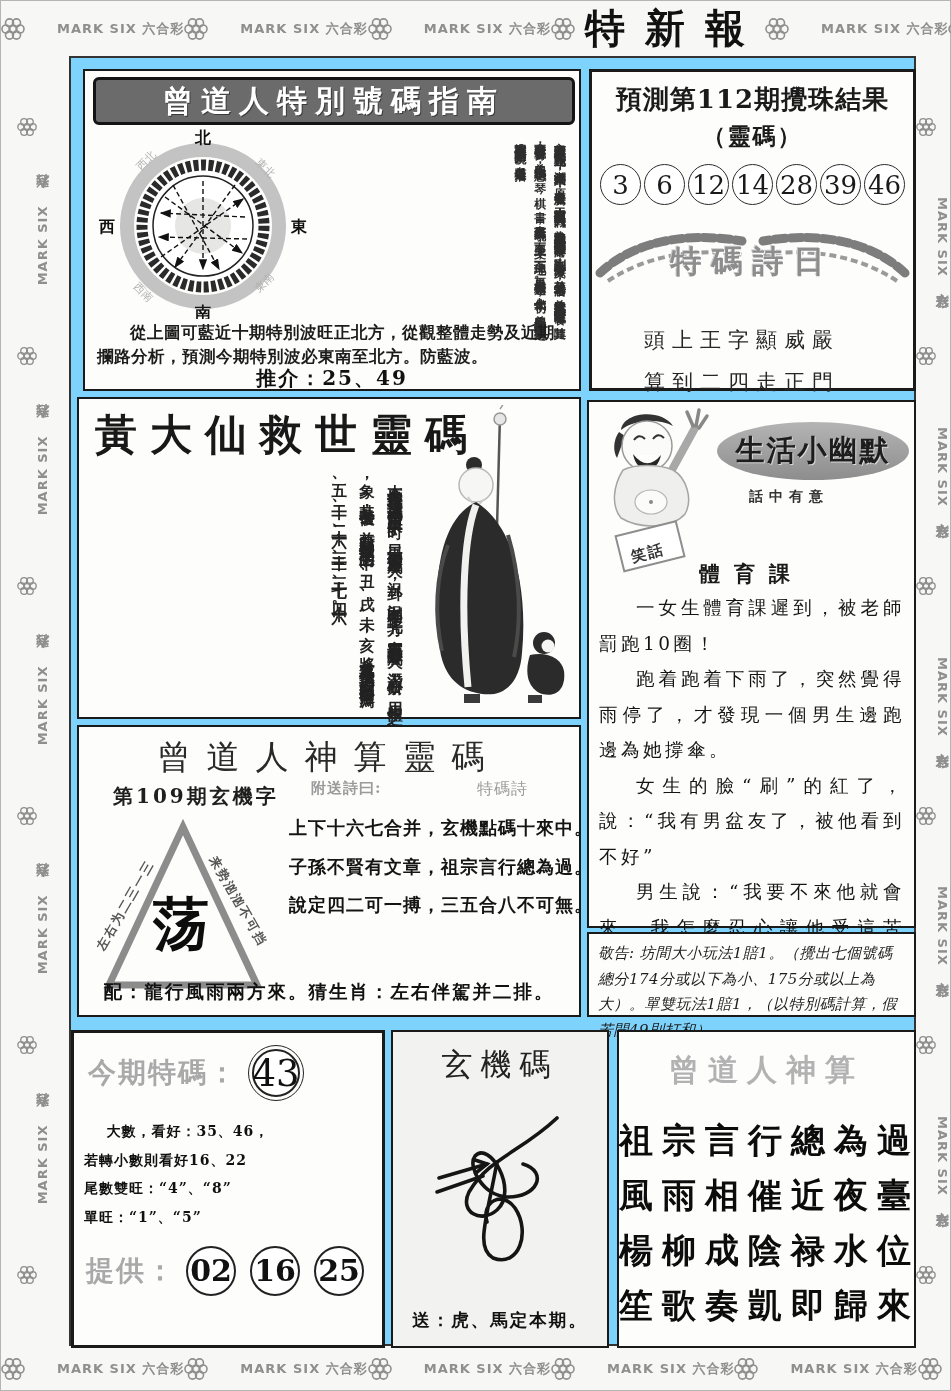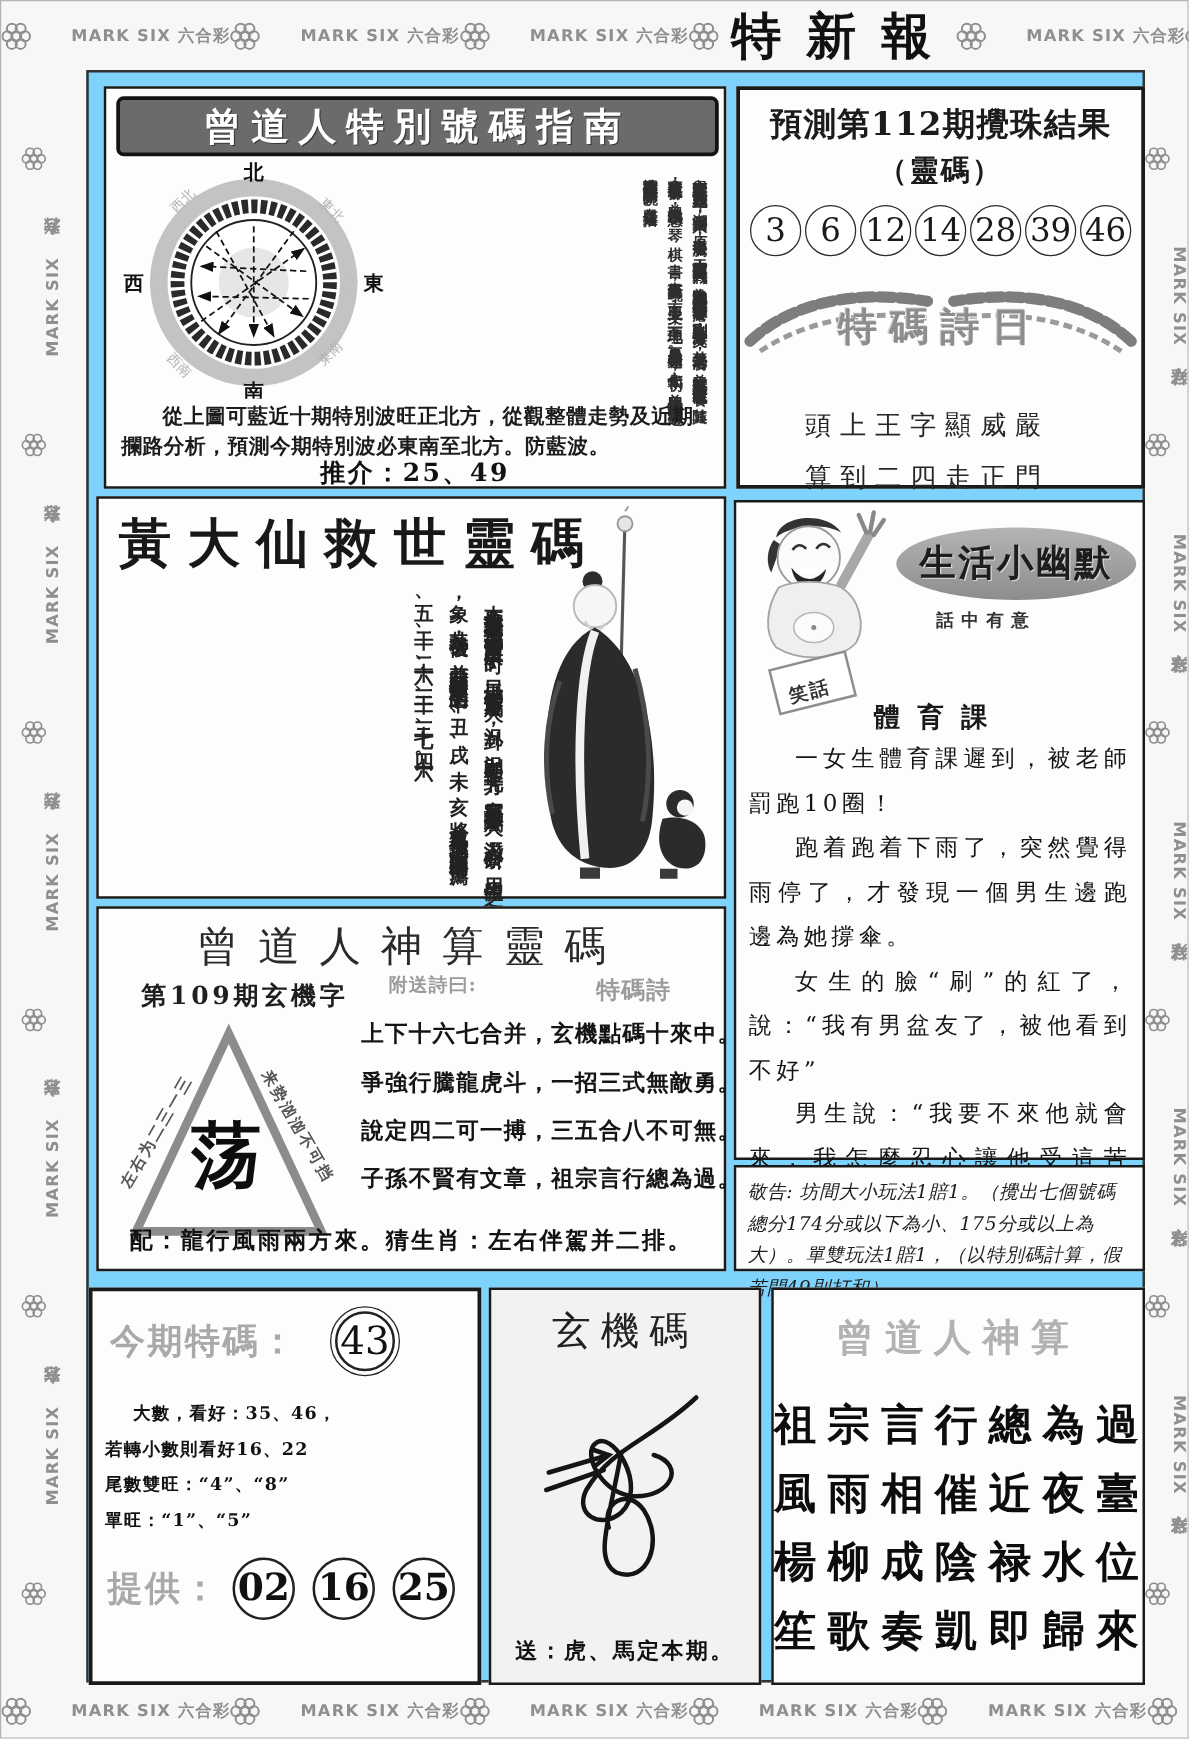--- a/index.html
+++ b/index.html
@@ -65,40 +65,40 @@
   .humor-sub { position:absolute; left:160px; top:86px; font-size:14px; font-weight:bold; color:#333; letter-spacing:6px; }
   .humor-story-title { position:absolute; left:0; top:158px; width:100%; text-align:center; font-size:21px; font-weight:bold; color:#1a1a1a; letter-spacing:14px; }
   .humor-body { position:absolute; left:10px; top:188px; width:306px; }
   .humor-body p { font-size:18.5px; color:#151515; letter-spacing:3.5px; line-height:1.92; text-indent:2em; text-align:justify; }
 
   
   .box-lingma { left:6px; top:667px; width:504px; height:292px; }
   .lingma-title { text-align:center; margin-top:8px; font-size:33px; color:#2a2a2a; letter-spacing:16px; font-weight:500; }
   .lingma-issue { position:absolute; left:34px; top:56px; font-size:20px; font-weight:bold; color:#1f1f1f; letter-spacing:3px; }
   .lingma-poemlabel { position:absolute; left:232px; top:52px; font-size:15px; color:#9b9b9b; font-weight:bold; letter-spacing:1px; }
-  .lingma-poemtag { position:absolute; left:398px; top:52px; font-size:19px; color:#9b9b9b; font-weight:bold; letter-spacing:1px; }
+  .lingma-poemtag { position:absolute; left:398px; top:52px; font-size:16px; color:#9b9b9b; font-weight:normal; letter-spacing:1px; }
   .triangle-wrap { position:absolute; left:12px; top:78px; width:178px; height:196px; }
   .triangle-char { position:absolute; left:50px; top:82px; width:80px; text-align:center; font-size:56px; font-weight:bold; color:#0d0d0d; }
   .tri-text { position:absolute; font-size:12.5px; color:#555; letter-spacing:2px; white-space:nowrap; font-weight:600; }
   .tri-left { left:-16px; top:92px; transform:rotate(-60deg); }
   .tri-right { left:96px; top:88px; transform:rotate(60deg); }
   .lingma-poem { position:absolute; left:210px; top:82px; width:288px; }
   .lingma-poem div { font-size:18px; color:#141414; letter-spacing:1px; line-height:2.15; font-weight:600; white-space:nowrap; }
   .lingma-footer { position:absolute; left:0; top:252px; width:100%; text-align:center; font-size:18.5px; font-weight:600; color:#111; letter-spacing:2px; }
 
   
   .box-notice { left:516px; top:874px; width:329px; height:85px; }
   .notice-text { padding:7px 9px; font-size:15px; color:#1d1d1d; line-height:1.7; letter-spacing:0.5px; font-weight:500;font-style:italic; }
 
   
   .box-special { left:0px; top:972px; width:314px; height:318px; border-width:3px; }
   .special-row1 { display:flex; align-items:center; margin:16px 0 0 14px; gap:14px; }
   .gray-label { font-size:28px; font-weight:bold; color:#a9a9a9; letter-spacing:2px; text-shadow:1px 1px 0 #fff; }
   .special-ball { width:48px; height:48px; border:2px solid #222; outline:1.5px solid #222; outline-offset:3px; border-radius:50%;
-      display:flex; align-items:center; justify-content:center; font-size:31px; color:#111; background:#fff; margin-left:16px; }
+      display:flex; align-items:center; justify-content:center; font-size:37px; color:#111; background:#fff; margin-left:0; }
   .special-lines { margin:20px 8px 0 10px; }
   .special-lines div { font-size:14px; font-weight:bold; color:#111; line-height:2.05; letter-spacing:1px; white-space:nowrap; }
   .special-lines div:first-child { text-indent:1.6em; }
   .special-provide { display:flex; align-items:center; margin:14px 0 0 12px; gap:10px; }
   .provide-ball { width:50px; height:50px; border:2.2px solid #222; border-radius:50%; display:flex; align-items:center; justify-content:center;
       font-size:30px; font-weight:bold; color:#111; background:#fff; }
 
   
   .box-xuanji { left:320px; top:972px; width:218px; height:318px; background:#f2f2f1; }
   .xuanji-title { text-align:center; margin-top:12px; font-size:31px; color:#222; letter-spacing:8px; font-weight:500; }
@@ -566,23 +566,22 @@
       <div class="triangle-wrap">
         <svg width="178" height="196" viewBox="0 0 178 196">
           <polygon points="92,22 18,180 166,180" fill="none" stroke="#8c8c8c" stroke-width="7"></polygon>
         </svg>
         <span class="triangle-char">荡</span>
         <span class="tri-text tri-left">左右为二三一三</span>
         <span class="tri-text tri-right">来势汹汹不可挡</span>
       </div>
       <div class="lingma-poem">
           <div>上下十六七合并，玄機點碼十來中。</div>
-          <div>爭強行騰龍虎斗，一招三式無敵勇。</div>
+          <div>子孫不賢有文章，祖宗言行總為過。</div>
           <div>說定四二可一搏，三五合八不可無。</div>
-          <div>子孫不賢有文章，祖宗言行總為過。</div>
         </div>
       <div class="lingma-footer">配：龍行風雨兩方來。猜生肖：左右伴駕并二排。</div>
     </div>
 
     <div class="box box-notice">
       <div class="notice-text">敬告: 坊間大小玩法1賠1。（攪出七個號碼總分174分或以下為小、175分或以上為大）。單雙玩法1賠1，（以特別碼計算，假若開49則打和）。</div>
     </div>
 
     <div class="box box-special">
       <div class="special-row1">

